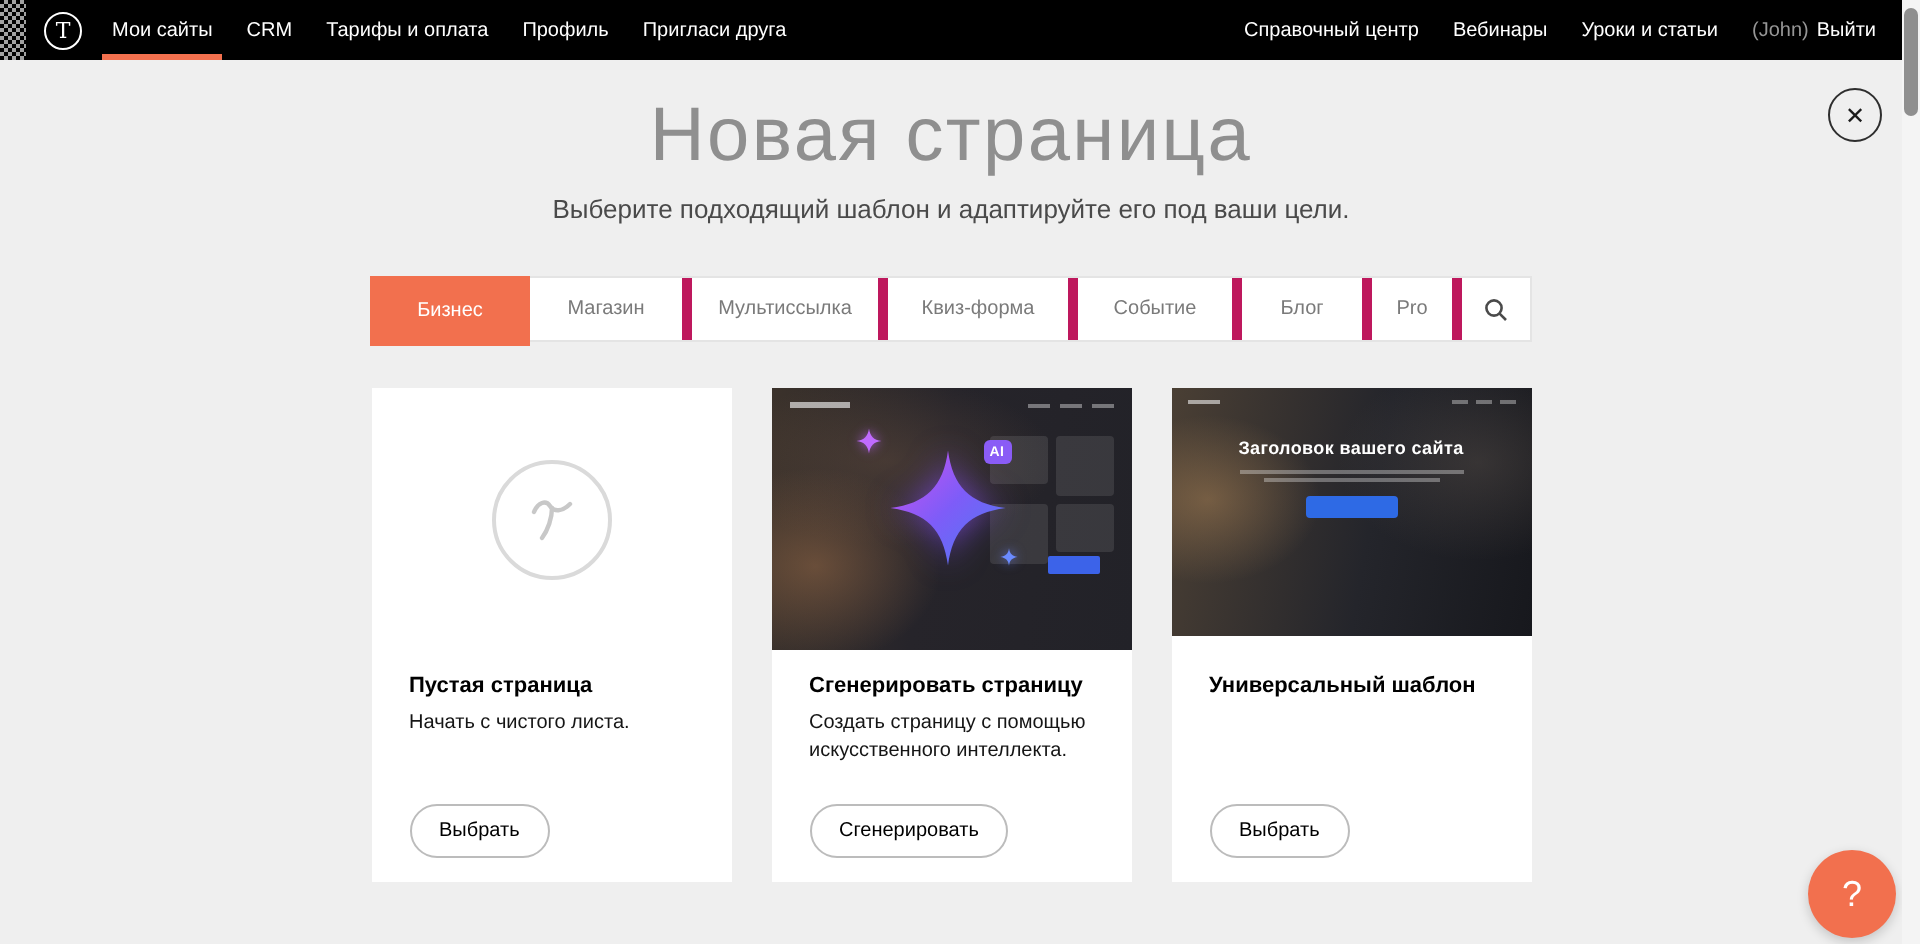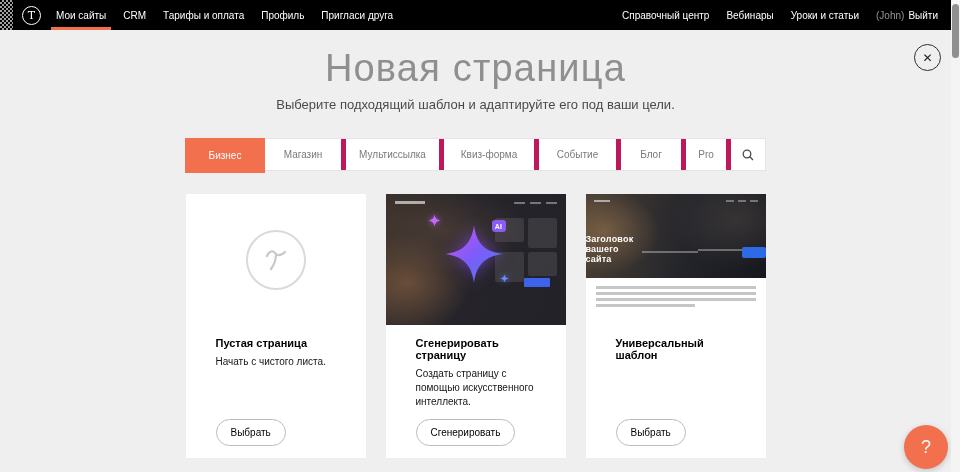--- a/index.html
+++ b/index.html
@@ -71,21 +71,21 @@
     background:var(--accent);color:#fff;
   }
 
   
   .grid{
     width:580px;margin:23px auto 0;display:grid;
     grid-template-columns:repeat(3,180px);column-gap:20px;row-gap:24px;text-align:left;
   }
   .card{background:#fff;display:flex;flex-direction:column;min-height:247px;}
   .preview{height:131px;flex:none;position:relative;overflow:hidden;}
-  .card-body{flex:1;display:flex;flex-direction:column;padding:12px 30px 12px;}
+  .card-body{flex:1;display:flex;flex-direction:column;padding:12px 19px 12px;}
   .card-title{font-size:11px;font-weight:bold;color:#000;}
   .card-desc{font-size:10px;line-height:1.4;color:#151515;margin-top:6px;}
   .card-buttons{margin-top:auto;padding-top:10px;display:flex;gap:8px;align-items:flex-end;}
   .btn{
     border:1px solid #bcbcbc;border-radius:16px;background:#fff;
     padding:7px 14px;font-size:10px;color:#000;font-family:inherit;cursor:pointer;white-space:nowrap;
   }
 
   
   .preview-blank{display:flex;align-items:center;justify-content:center;}
@@ -113,25 +113,25 @@
   .sparkle-b{position:absolute;left:114px;top:80px;width:9px;height:9px;filter:drop-shadow(0 0 3px rgba(110,130,255,.8));}
   .ai-badge{
     position:absolute;left:106px;top:26px;min-width:14px;height:12px;padding:0 2px;
     background:#8a5cf6;border-radius:3px;color:#fff;font-size:7px;font-weight:bold;
     display:flex;align-items:center;justify-content:center;letter-spacing:.3px;
   }
 
   
   .preview-universal{display:flex;flex-direction:column;}
   .hero{
-    height:84px;position:relative;flex:none;background:
+    height:124px;position:relative;flex:none;background:
       radial-gradient(80px 60px at 10% 45%, rgba(170,130,85,.5), transparent 70%),
       radial-gradient(100px 70px at 85% 30%, rgba(95,85,78,.4), transparent 70%),
       linear-gradient(100deg,#4a3f34 0%,#24252b 55%,#17181d 100%);
-    display:flex;flex-direction:row;align-items:center;padding-top:25px;
+    display:flex;flex-direction:column;align-items:center;padding-top:25px;
   }
   .hero-topbar{position:absolute;top:6px;left:8px;right:8px;display:flex;justify-content:space-between;align-items:center;}
   .hero-logo-line{width:16px;height:2px;background:rgba(255,255,255,.55);}
   .hero-menu{display:flex;gap:4px;}
   .hero-menu i{display:block;width:8px;height:1.5px;background:rgba(255,255,255,.35);}
   .hero-title{color:#fff;font-size:9px;font-weight:bold;letter-spacing:.2px;position:relative;z-index:1;}
   .hero-sub{width:112px;height:2px;background:rgba(255,255,255,.33);margin-top:6px;}
   .hero-sub.s2{width:88px;margin-top:2px;}
   .hero-btn{margin-top:7px;width:46px;height:11px;border-radius:2px;background:#2e6ae5;}
   .hero-text{flex:1;background:#fff;padding:8px 10px 0;display:flex;flex-direction:column;gap:3.5px;align-items:flex-start;}

